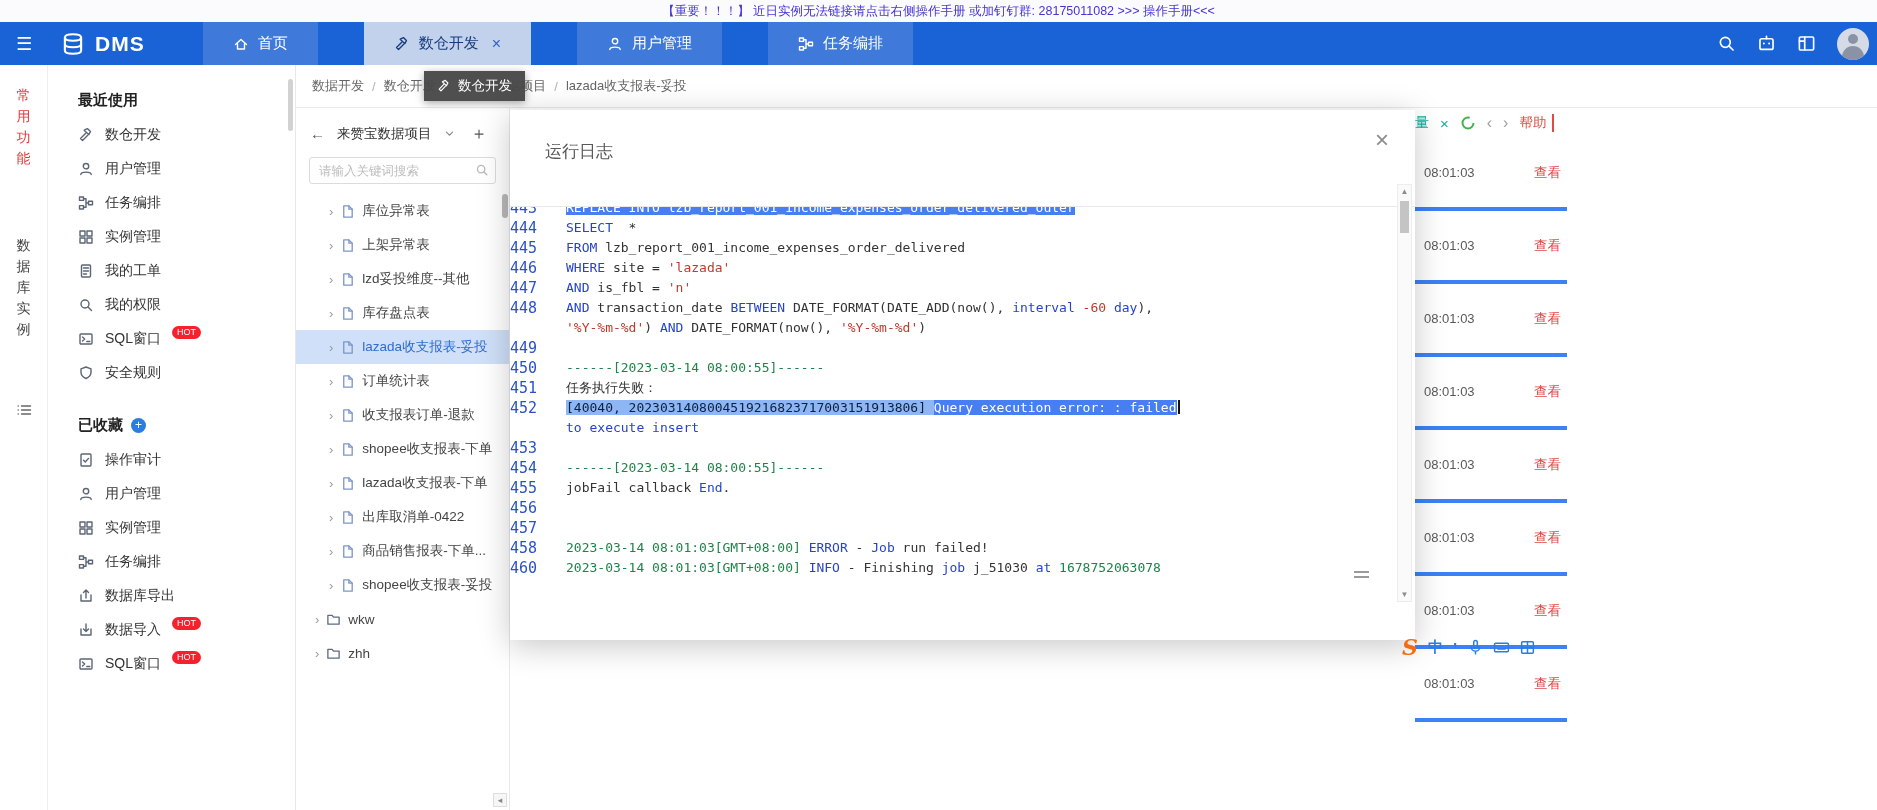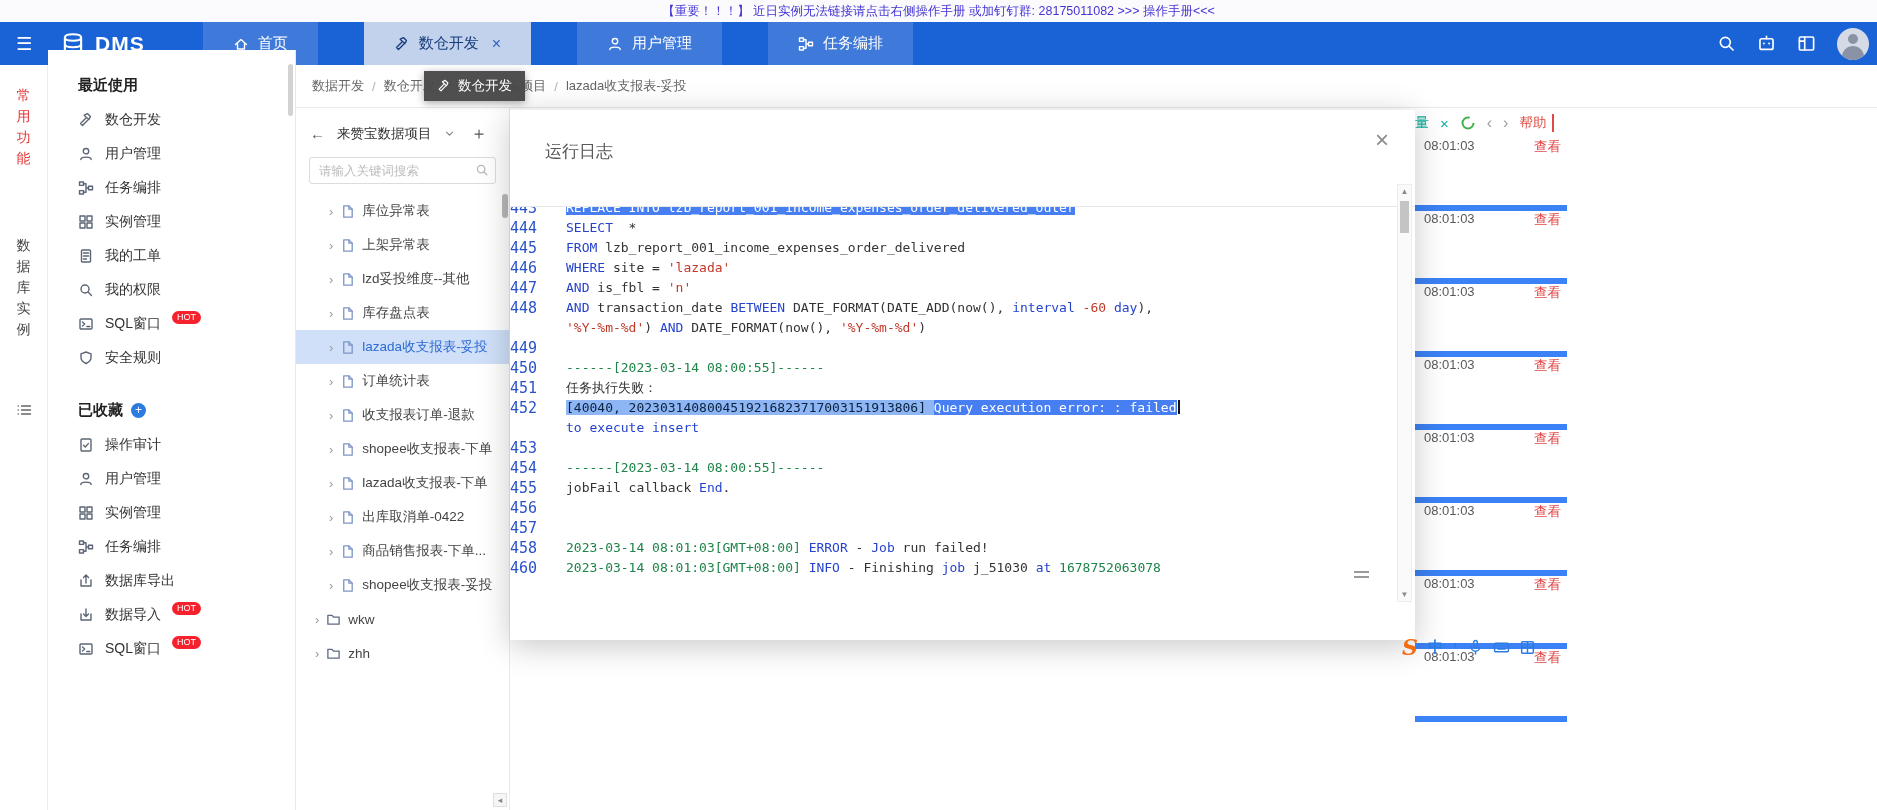--- a/index.html
+++ b/index.html
@@ -31,21 +31,21 @@
 
 
 .rail{position:absolute;left:0;top:65px;bottom:0;width:48px;background:#fff;border-right:1px solid #ededed;}
 .vgroup{width:16px;margin:16px auto;text-align:center;word-break:break-all;line-height:21px;font-size:14px;color:#444;cursor:pointer;}
 .vgroup.first{margin-top:20px;}
 .vgroup.second{margin-top:66px;}
 .vgroup.active{color:#e03a3a;}
 .rail .listicn{display:block;margin:62px auto 0;width:16px;height:16px;color:#666;cursor:pointer;}
 
 
-.recent{position:absolute;left:48px;top:50px;bottom:0;width:248px;background:#fff;border-right:1px solid #e8e8e8;}
+.recent{position:absolute;left:48px;top:65px;bottom:0;width:248px;background:#fff;border-right:1px solid #e8e8e8;}
 .sec-title{margin:26px 0 8px 30px;font-size:15px;font-weight:bold;color:#222;display:flex;align-items:center;gap:8px;}
 .plus-circle{width:15px;height:15px;border-radius:50%;background:#2b7ce0;color:#fff;font-size:12px;line-height:15px;text-align:center;font-weight:normal;cursor:pointer;}
 .menu-item{height:34px;display:flex;align-items:center;gap:11px;padding-left:30px;font-size:14px;color:#333;cursor:pointer;}
 .micn{width:16px;height:16px;color:#5b6575;}
 .hot{background:#f5222d;color:#fff;font-size:9px;line-height:1;padding:2px 5px;border-radius:8px;transform:translateY(-7px);}
 .recent-scroll{position:absolute;right:2px;top:14px;width:5px;height:52px;background:#d2d2d2;border-radius:3px;}
 
 
 .crumbrow{position:absolute;left:296px;top:65px;right:0;height:43px;background:#fff;border-bottom:1px solid #e9e9e9;display:flex;align-items:center;padding-left:16px;font-size:13px;color:#666;white-space:nowrap;overflow:hidden;}
 .crumb-sep{margin:0 8px;color:#b3b3b3;}
@@ -74,21 +74,21 @@
 
 
 .jobsarea{position:absolute;left:510px;top:108px;right:0;bottom:0;background:#fff;}
 .jobstop{position:absolute;left:905px;top:6px;display:flex;align-items:center;gap:11px;font-size:14px;}
 .jt-frag{color:#0fae9e;}
 .jt-x{color:#0fae9e;font-size:15px;cursor:pointer;}
 .jt-ring{width:16px;height:16px;}
 .jt-nav{color:#9aa0a6;font-size:16px;cursor:pointer;}
 .jt-help{color:#e04a42;font-size:13.5px;border-right:2px solid #e04a42;padding-right:6px;cursor:pointer;}
 .jobsrows{position:absolute;left:905px;top:30px;width:152px;}
-.jrow{height:73px;display:flex;align-items:flex-start;justify-content:space-between;padding:0 6px 0 9px;border-bottom:6px solid #3b82f6;}
+.jrow{height:73px;display:flex;align-items:center;justify-content:space-between;padding:0 6px 0 9px;border-bottom:4px solid #3b82f6;}
 .jtime{color:#595959;font-size:13px;}
 .jview{color:#e04545;font-size:13.5px;cursor:pointer;text-decoration:none;}
 
 
 .modal{position:absolute;left:510px;top:110px;width:905px;height:530px;background:#fff;box-shadow:0 6px 30px rgba(0,0,0,.22);z-index:20;}
 .modaltitle{position:absolute;left:35px;top:30px;font-size:17px;color:#595959;}
 .modalclose{position:absolute;right:26px;top:18px;font-size:24px;color:#8c8c8c;cursor:pointer;font-weight:300;line-height:1;}
 .codearea{position:absolute;left:0;right:0;top:96px;bottom:0;border-top:1px solid #e8e8e8;overflow:hidden;font-family:"DejaVu Sans Mono","Liberation Mono",monospace;}
 .codeinner{margin-top:-9px;}
 .log-line{display:flex;line-height:20px;}

